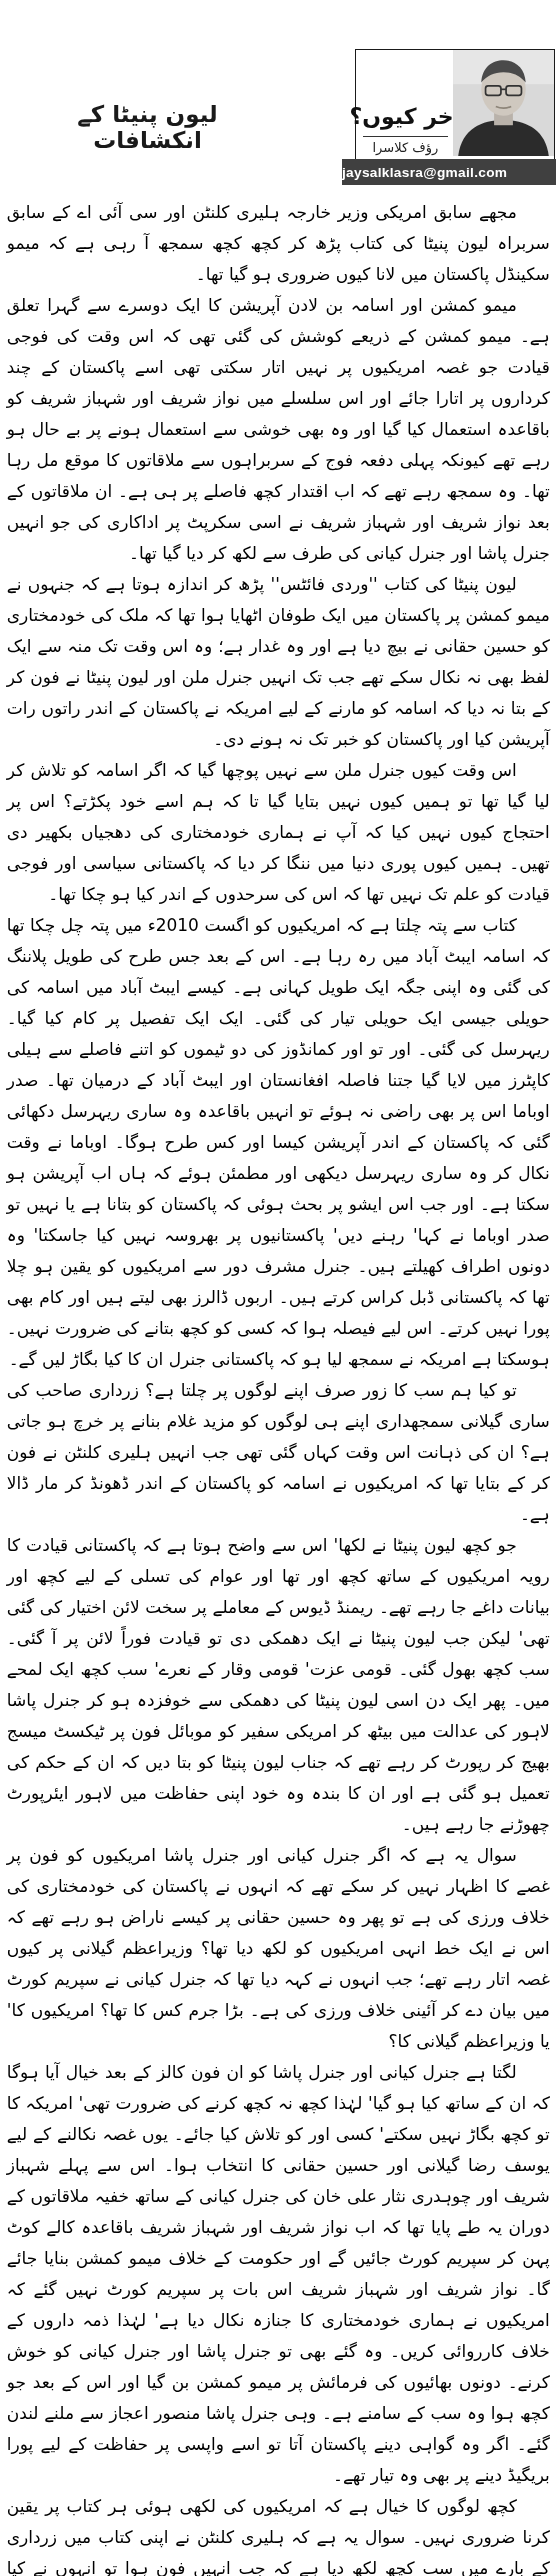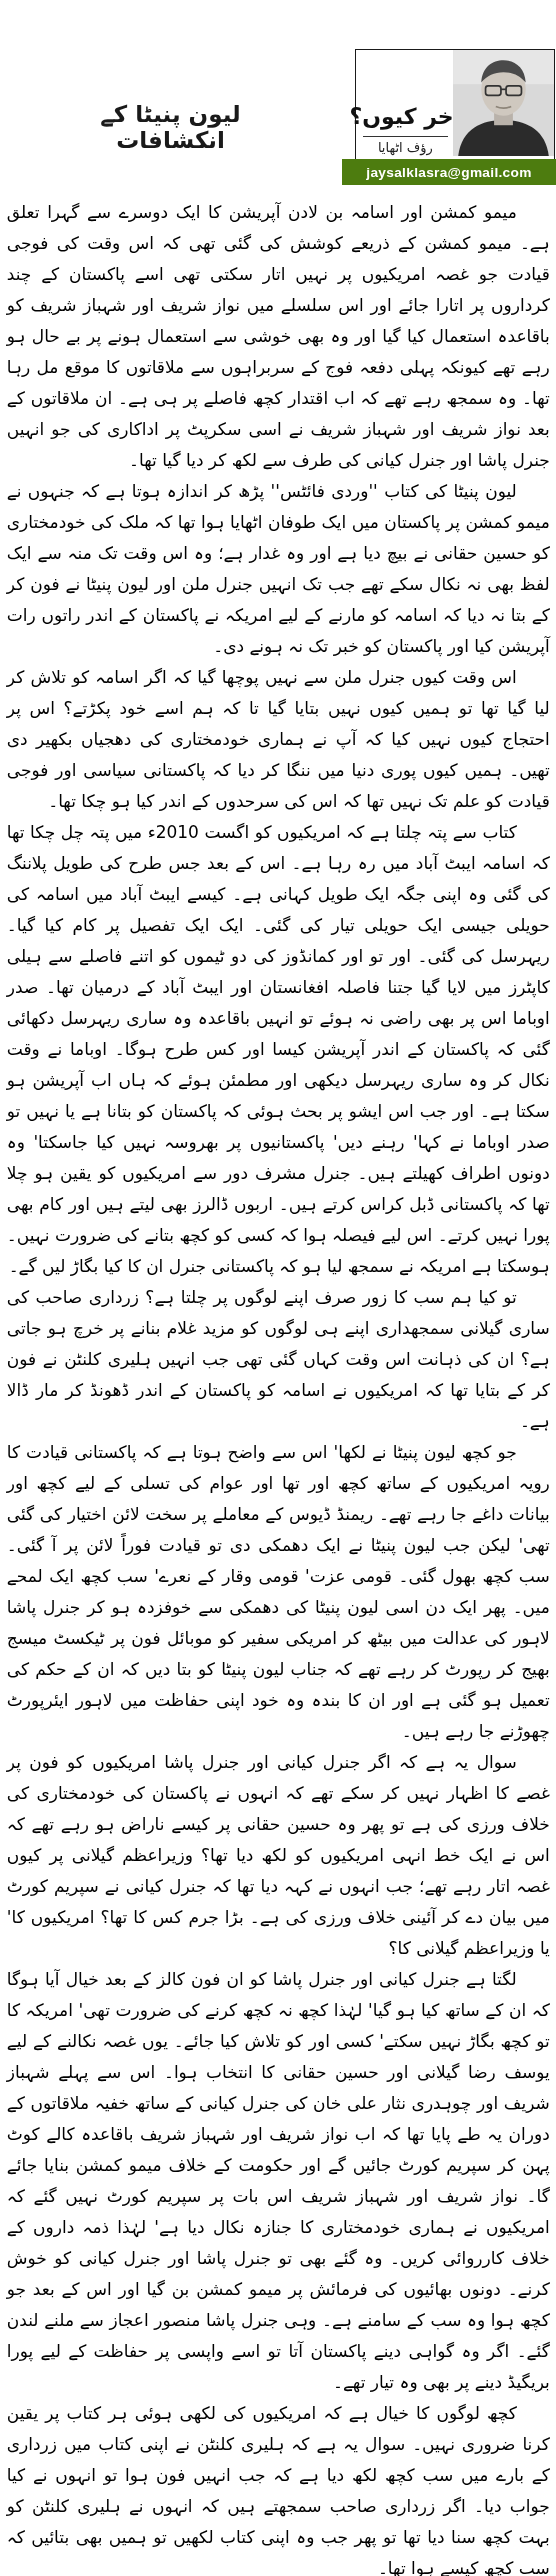--- a/index.html
+++ b/index.html
@@ -9,21 +9,21 @@
     height:2576px;
     background:#ffffff;
     overflow:hidden;
     font-family:"DejaVu Sans", sans-serif;
     color:#000;
   }
   
   .headline{
     position:absolute;
     top:101px;
-    left:59px;
+    left:36px;
     width:223px;
     text-align:center;
     font-size:23px;
     font-weight:bold;
     direction:rtl;
     color:#1a1a1a;
   }
   .masthead-box{
     position:absolute;
     top:49px;
@@ -71,25 +71,25 @@
     overflow:hidden;
     background:#d8d8d8;
     flex:none;
   }
   .email-bar{
     position:absolute;
     top:159px;
     left:342px;
     width:214px;
     height:26px;
-    background:#4d7c0f;
+    background:#404040;
     color:#fff;
     display:flex;
     align-items:center;
-    justify-content:center;
+    justify-content:flex-start;
     font-family:"Liberation Sans", sans-serif;
     font-weight:bold;
     font-size:13.7px;
     letter-spacing:0.3px;
   }
   
   .article-body{
     position:absolute;
     top:197px;
     left:6.8px;
@@ -109,21 +109,21 @@
 <body>
 
 <div class="page">
 
   <div class="headline">لیون پنیٹا کے انکشافات</div>
 
   <div class="masthead-box">
     <div class="masthead-left">
       <div class="column-title">آخر کیوں؟</div>
       <div class="masthead-rule"></div>
-      <div class="author-name">رؤف اٹھایا</div>
+      <div class="author-name">رؤف کلاسرا</div>
     </div>
     <div class="photo">
       <svg width="101" height="106" viewBox="0 0 118 124" xmlns="http://www.w3.org/2000/svg">
         <rect x="0" y="0" width="118" height="124" fill="#d9d9d9"></rect>
         <rect x="0" y="0" width="118" height="40" fill="#e6e6e6"></rect>
 
         <path d="M6 124 C10 92 34 82 59 82 C84 82 108 92 112 124 Z" fill="#2b2b2b"></path>
 
         <rect x="48" y="66" width="22" height="22" fill="#b9b2aa"></rect>
 
@@ -138,20 +138,21 @@
         <path d="M50 66 Q59 70 68 66" fill="none" stroke="#8d8579" stroke-width="2"></path>
       </svg>
     </div>
   </div>
 
   <div class="email-bar">
     <span>jaysalklasra@gmail.com</span>
   </div>
 
   <div class="article-body">
+      <p class="para">مجھے سابق امریکی وزیر خارجہ ہلیری کلنٹن اور سی آئی اے کے سابق سربراہ لیون پنیٹا کی کتاب پڑھ کر کچھ کچھ سمجھ آ رہی ہے کہ میمو سکینڈل پاکستان میں لانا کیوں ضروری ہو گیا تھا۔</p>
       <p class="para">میمو کمشن اور اسامہ بن لادن آپریشن کا ایک دوسرے سے گہرا تعلق ہے۔ میمو کمشن کے ذریعے کوشش کی گئی تھی کہ اس وقت کی فوجی قیادت جو غصہ امریکیوں پر نہیں اتار سکتی تھی اسے پاکستان کے چند کرداروں پر اتارا جائے اور اس سلسلے میں نواز شریف اور شہباز شریف کو باقاعدہ استعمال کیا گیا اور وہ بھی خوشی سے استعمال ہونے پر بے حال ہو رہے تھے کیونکہ پہلی دفعہ فوج کے سربراہوں سے ملاقاتوں کا موقع مل رہا تھا۔ وہ سمجھ رہے تھے کہ اب اقتدار کچھ فاصلے پر ہی ہے۔ ان ملاقاتوں کے بعد نواز شریف اور شہباز شریف نے اسی سکرپٹ پر اداکاری کی جو انہیں جنرل پاشا اور جنرل کیانی کی طرف سے لکھ کر دیا گیا تھا۔</p>
       <p class="para">لیون پنیٹا کی کتاب ''وردی فائٹس'' پڑھ کر اندازہ ہوتا ہے کہ جنہوں نے میمو کمشن پر پاکستان میں ایک طوفان اٹھایا ہوا تھا کہ ملک کی خودمختاری کو حسین حقانی نے بیچ دیا ہے اور وہ غدار ہے؛ وہ اس وقت تک منہ سے ایک لفظ بھی نہ نکال سکے تھے جب تک انہیں جنرل ملن اور لیون پنیٹا نے فون کر کے بتا نہ دیا کہ اسامہ کو مارنے کے لیے امریکہ نے پاکستان کے اندر راتوں رات آپریشن کیا اور پاکستان کو خبر تک نہ ہونے دی۔</p>
       <p class="para">اس وقت کیوں جنرل ملن سے نہیں پوچھا گیا کہ اگر اسامہ کو تلاش کر لیا گیا تھا تو ہمیں کیوں نہیں بتایا گیا تا کہ ہم اسے خود پکڑتے؟ اس پر احتجاج کیوں نہیں کیا کہ آپ نے ہماری خودمختاری کی دھجیاں بکھیر دی تھیں۔ ہمیں کیوں پوری دنیا میں ننگا کر دیا کہ پاکستانی سیاسی اور فوجی قیادت کو علم تک نہیں تھا کہ اس کی سرحدوں کے اندر کیا ہو چکا تھا۔</p>
       <p class="para">کتاب سے پتہ چلتا ہے کہ امریکیوں کو اگست 2010ء میں پتہ چل چکا تھا کہ اسامہ ایبٹ آباد میں رہ رہا ہے۔ اس کے بعد جس طرح کی طویل پلاننگ کی گئی وہ اپنی جگہ ایک طویل کہانی ہے۔ کیسے ایبٹ آباد میں اسامہ کی حویلی جیسی ایک حویلی تیار کی گئی۔ ایک ایک تفصیل پر کام کیا گیا۔ ریہرسل کی گئی۔ اور تو اور کمانڈوز کی دو ٹیموں کو اتنے فاصلے سے ہیلی کاپٹرز میں لایا گیا جتنا فاصلہ افغانستان اور ایبٹ آباد کے درمیان تھا۔ صدر اوباما اس پر بھی راضی نہ ہوئے تو انہیں باقاعدہ وہ ساری ریہرسل دکھائی گئی کہ پاکستان کے اندر آپریشن کیسا اور کس طرح ہوگا۔ اوباما نے وقت نکال کر وہ ساری ریہرسل دیکھی اور مطمئن ہوئے کہ ہاں اب آپریشن ہو سکتا ہے۔ اور جب اس ایشو پر بحث ہوئی کہ پاکستان کو بتانا ہے یا نہیں تو صدر اوباما نے کہا' رہنے دیں' پاکستانیوں پر بھروسہ نہیں کیا جاسکتا' وہ دونوں اطراف کھیلتے ہیں۔ جنرل مشرف دور سے امریکیوں کو یقین ہو چلا تھا کہ پاکستانی ڈبل کراس کرتے ہیں۔ اربوں ڈالرز بھی لیتے ہیں اور کام بھی پورا نہیں کرتے۔ اس لیے فیصلہ ہوا کہ کسی کو کچھ بتانے کی ضرورت نہیں۔ ہوسکتا ہے امریکہ نے سمجھ لیا ہو کہ پاکستانی جنرل ان کا کیا بگاڑ لیں گے۔</p>
       <p class="para">تو کیا ہم سب کا زور صرف اپنے لوگوں پر چلتا ہے؟ زرداری صاحب کی ساری گیلانی سمجھداری اپنے ہی لوگوں کو مزید غلام بنانے پر خرچ ہو جاتی ہے؟ ان کی ذہانت اس وقت کہاں گئی تھی جب انہیں ہلیری کلنٹن نے فون کر کے بتایا تھا کہ امریکیوں نے اسامہ کو پاکستان کے اندر ڈھونڈ کر مار ڈالا ہے۔</p>
       <p class="para">جو کچھ لیون پنیٹا نے لکھا' اس سے واضح ہوتا ہے کہ پاکستانی قیادت کا رویہ امریکیوں کے ساتھ کچھ اور تھا اور عوام کی تسلی کے لیے کچھ اور بیانات داغے جا رہے تھے۔ ریمنڈ ڈیوس کے معاملے پر سخت لائن اختیار کی گئی تھی' لیکن جب لیون پنیٹا نے ایک دھمکی دی تو قیادت فوراً لائن پر آ گئی۔ سب کچھ بھول گئی۔ قومی عزت' قومی وقار کے نعرے' سب کچھ ایک لمحے میں۔ پھر ایک دن اسی لیون پنیٹا کی دھمکی سے خوفزدہ ہو کر جنرل پاشا لاہور کی عدالت میں بیٹھ کر امریکی سفیر کو موبائل فون پر ٹیکسٹ میسج بھیج کر رپورٹ کر رہے تھے کہ جناب لیون پنیٹا کو بتا دیں کہ ان کے حکم کی تعمیل ہو گئی ہے اور ان کا بندہ وہ خود اپنی حفاظت میں لاہور ایئرپورٹ چھوڑنے جا رہے ہیں۔</p>
       <p class="para">سوال یہ ہے کہ اگر جنرل کیانی اور جنرل پاشا امریکیوں کو فون پر غصے کا اظہار نہیں کر سکے تھے کہ انہوں نے پاکستان کی خودمختاری کی خلاف ورزی کی ہے تو پھر وہ حسین حقانی پر کیسے ناراض ہو رہے تھے کہ اس نے ایک خط انہی امریکیوں کو لکھ دیا تھا؟ وزیراعظم گیلانی پر کیوں غصہ اتار رہے تھے؛ جب انہوں نے کہہ دیا تھا کہ جنرل کیانی نے سپریم کورٹ میں بیان دے کر آئینی خلاف ورزی کی ہے۔ بڑا جرم کس کا تھا؟ امریکیوں کا' یا وزیراعظم گیلانی کا؟</p>
       <p class="para">لگتا ہے جنرل کیانی اور جنرل پاشا کو ان فون کالز کے بعد خیال آیا ہوگا کہ ان کے ساتھ کیا ہو گیا' لہٰذا کچھ نہ کچھ کرنے کی ضرورت تھی' امریکہ کا تو کچھ بگاڑ نہیں سکتے' کسی اور کو تلاش کیا جائے۔ یوں غصہ نکالنے کے لیے یوسف رضا گیلانی اور حسین حقانی کا انتخاب ہوا۔ اس سے پہلے شہباز شریف اور چوہدری نثار علی خان کی جنرل کیانی کے ساتھ خفیہ ملاقاتوں کے دوران یہ طے پایا تھا کہ اب نواز شریف اور شہباز شریف باقاعدہ کالے کوٹ پہن کر سپریم کورٹ جائیں گے اور حکومت کے خلاف میمو کمشن بنایا جائے گا۔ نواز شریف اور شہباز شریف اس بات پر سپریم کورٹ نہیں گئے کہ امریکیوں نے ہماری خودمختاری کا جنازہ نکال دیا ہے' لہٰذا ذمہ داروں کے خلاف کارروائی کریں۔ وہ گئے بھی تو جنرل پاشا اور جنرل کیانی کو خوش کرنے۔ دونوں بھائیوں کی فرمائش پر میمو کمشن بن گیا اور اس کے بعد جو کچھ ہوا وہ سب کے سامنے ہے۔ وہی جنرل پاشا منصور اعجاز سے ملنے لندن گئے۔ اگر وہ گواہی دینے پاکستان آتا تو اسے واپسی پر حفاظت کے لیے پورا بریگیڈ دینے پر بھی وہ تیار تھے۔</p>
       <p class="para">کچھ لوگوں کا خیال ہے کہ امریکیوں کی لکھی ہوئی ہر کتاب پر یقین کرنا ضروری نہیں۔ سوال یہ ہے کہ ہلیری کلنٹن نے اپنی کتاب میں زرداری کے بارے میں سب کچھ لکھ دیا ہے کہ جب انہیں فون ہوا تو انہوں نے کیا جواب دیا۔ اگر زرداری صاحب سمجھتے ہیں کہ انہوں نے ہلیری کلنٹن کو بہت کچھ سنا دیا تھا تو پھر جب وہ اپنی کتاب لکھیں تو ہمیں بھی بتائیں کہ سب کچھ کیسے ہوا تھا۔</p>
     </div>

